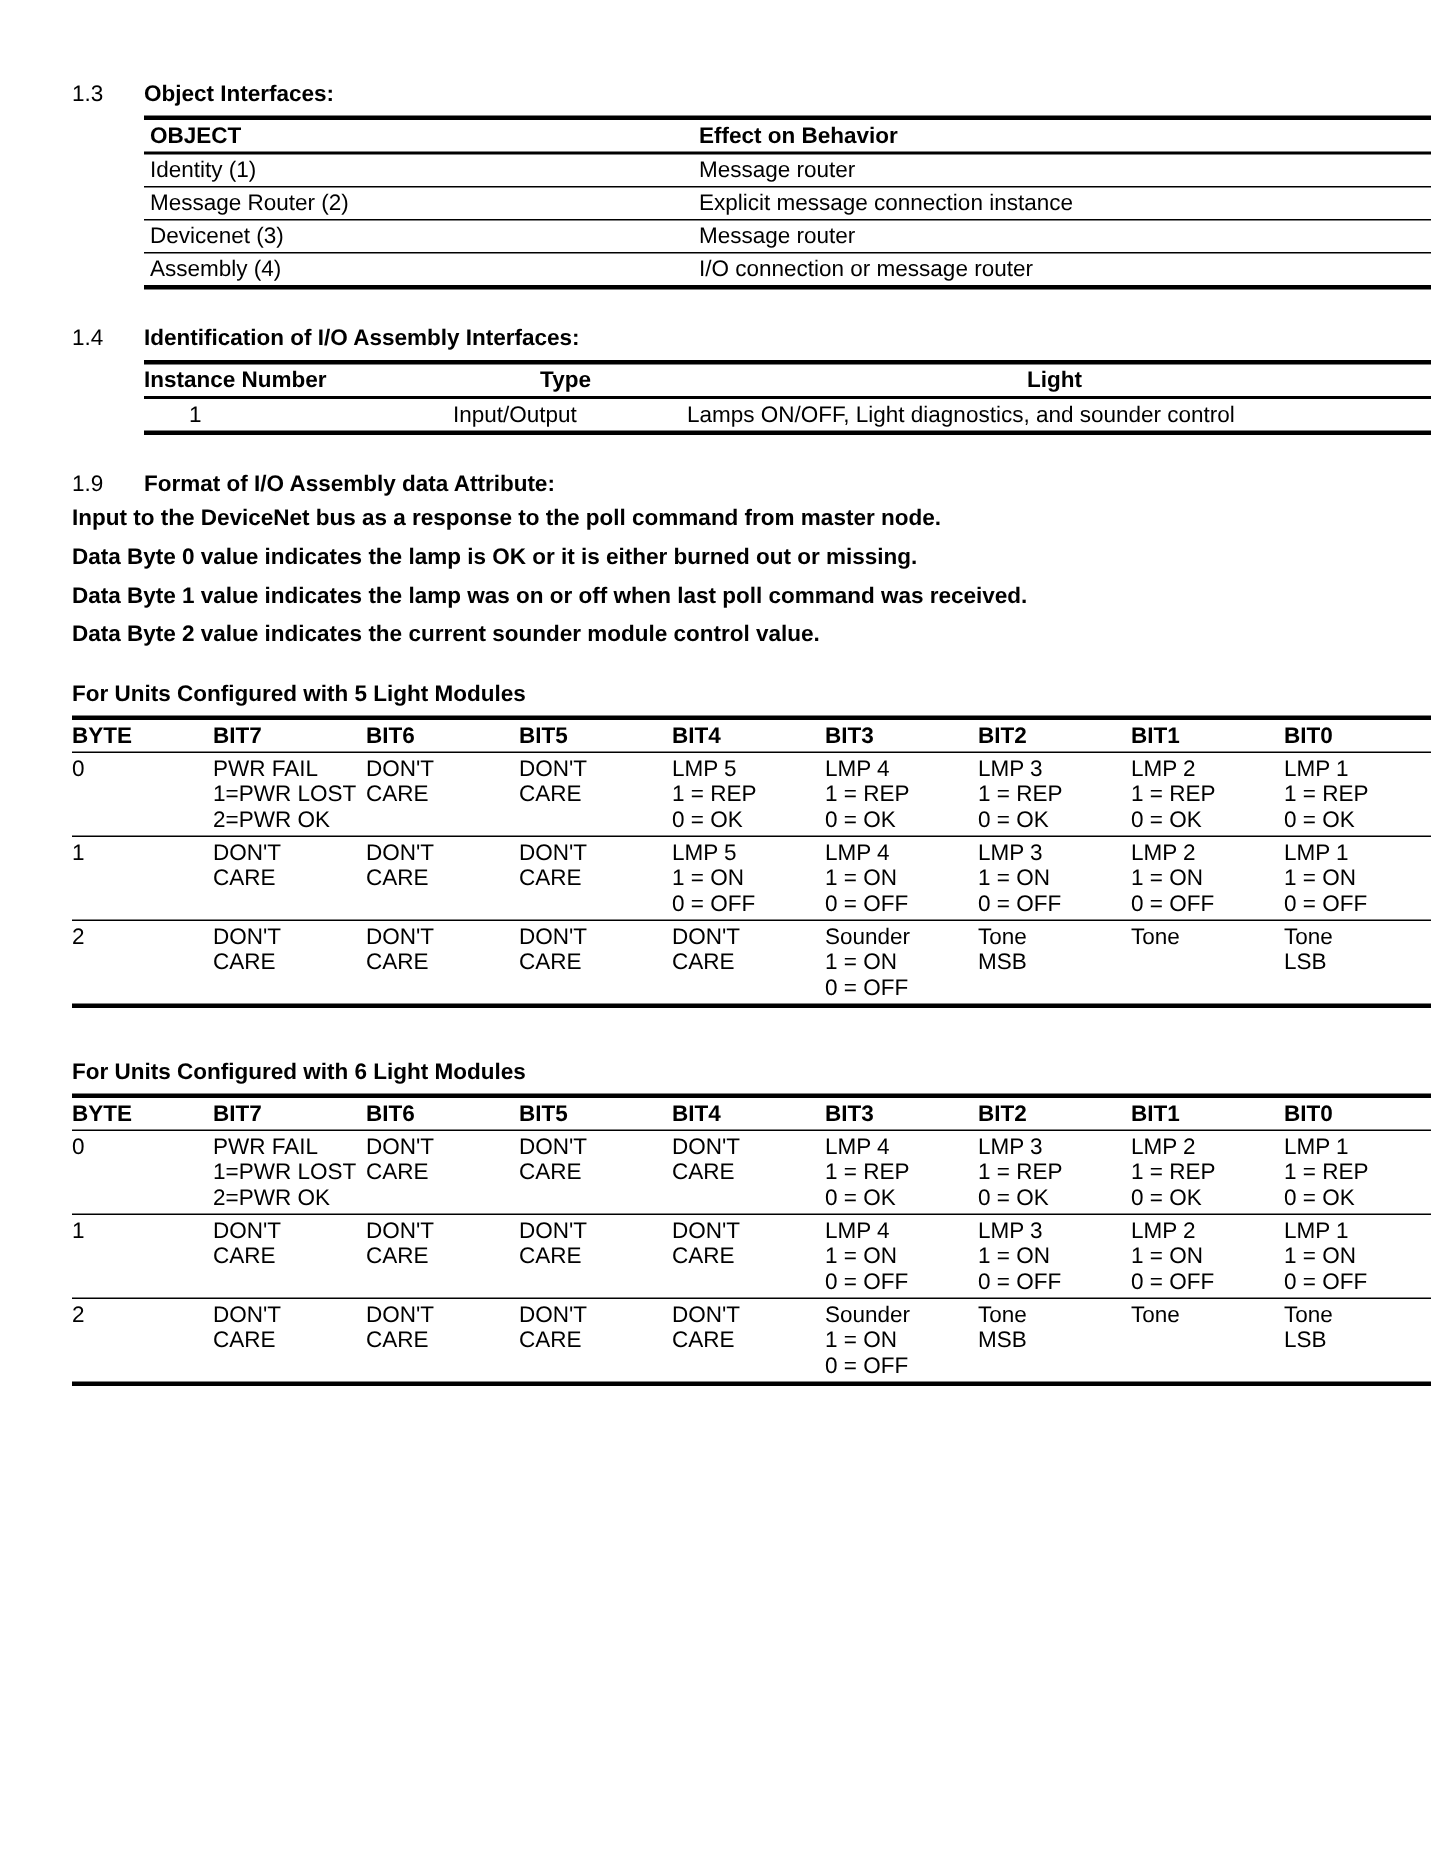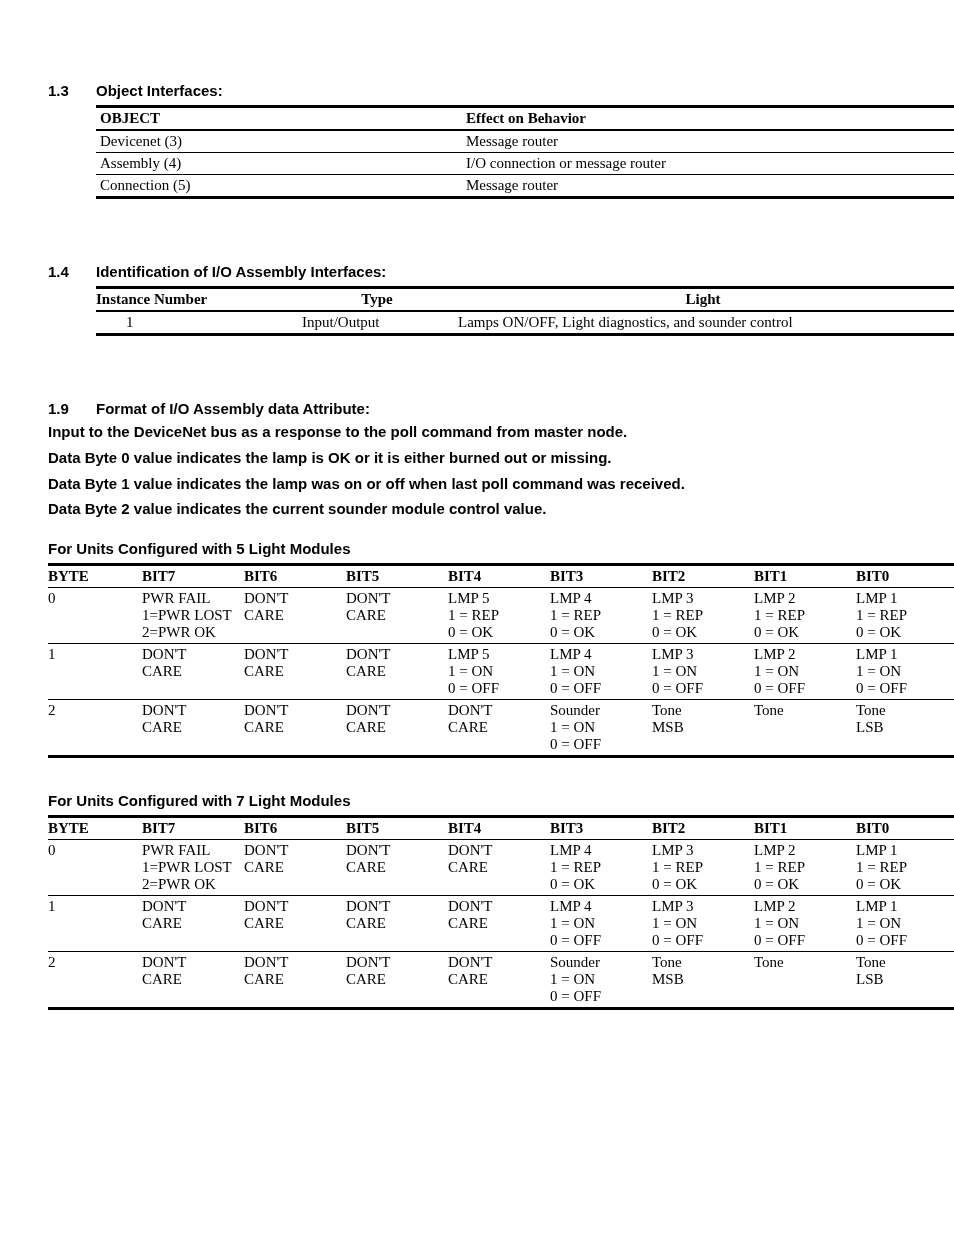--- a/index.html
+++ b/index.html
@@ -6,25 +6,25 @@
     font-family: "Frutiger", "Segoe UI", "Helvetica Neue", Arial, sans-serif;
     font-size: 15px;
     color: #000;
     background: #fff;
     margin: 0;
     padding: 50px 48px 50px 48px;
     width: 954px;
     box-sizing: border-box;
   }
   .sec-row { display: flex; align-items: baseline; margin-top: 4px; }
-  .sec-num { font-weight: 700; width: 48px; flex: 0 0 48px; margin-top: 28px; }
+  .sec-num { font-weight: 400; width: 48px; flex: 0 0 48px; }
   .sec-title { font-weight: 700; }
   .indent-1 { margin-left: 48px; }
   .indent-2 { margin-left: 60px; }
-  table { border-collapse: collapse; width: 100%; margin-top: 6px; margin-bottom: 18px; font-family: Liberation Serif, serif; }
+  table { border-collapse: collapse; width: 100%; margin-top: 6px; margin-bottom: 6px; }
   th, td { text-align: left; padding: 2px 6px 2px 0; vertical-align: top; font-weight: 400; }
   th { font-weight: 700; }
   .tbl-effect th, .tbl-effect td { border-bottom: 1px solid #000; }
   .tbl-effect thead th { border-top: 3px solid #000; border-bottom: 2px solid #000; }
   .tbl-effect tbody tr:last-child td { border-bottom: 3px solid #000; }
   .tbl-instance thead th { border-top: 3px solid #000; border-bottom: 2px solid #000; }
   .tbl-instance tbody tr:last-child td { border-bottom: 3px solid #000; }
   .tbl-instance th:nth-child(1){width:200px;}
   .tbl-instance th:nth-child(2){width:150px; text-align:center;}
   .tbl-instance td:nth-child(2){}
@@ -51,30 +51,34 @@
 
 <table class="tbl-effect indent-1">
   <thead>
       <tr>
     <th>OBJECT</th>
     <th>Effect on Behavior</th>
   </tr>
     </thead>
   <tbody>
     <tr>
+        <td>Identity (1)</td>
+        <td>Message router</td>
+      </tr>
+    <tr>
+        <td>Message Router (2)</td>
+        <td>Explicit message connection instance</td>
+      </tr>
+    <tr>
         <td>Devicenet (3)</td>
         <td>Message router</td>
       </tr>
     <tr>
         <td>Assembly (4)</td>
         <td>I/O connection or message router</td>
-      </tr>
-    <tr>
-        <td>Connection (5)</td>
-        <td>Message router</td>
       </tr>
   </tbody>
 </table>
 
 <div class="spacer"></div>
 
 <div class="sec-row">
   <div class="sec-num">1.4</div>
   <div class="sec-title">Identification of I/O Assembly Interfaces:</div>
 </div>
@@ -187,21 +191,21 @@
 0 = OFF</td>
         <td style="white-space: pre-line;">Tone
 MSB</td>
         <td style="white-space: pre-line;">Tone</td>
         <td style="white-space: pre-line;">Tone
 LSB</td>
       </tr>
     </tbody>
 </table>
 
-<div class="subhead" style="margin-top:34px">For Units Configured with 7 Light Modules</div>
+<div class="subhead" style="margin-top:34px">For Units Configured with 6 Light Modules</div>
 <table class="bit-table">
   <thead>
       <tr>
     <th>BYTE</th>
     <th>BIT7</th>
     <th>BIT6</th>
     <th>BIT5</th>
     <th>BIT4</th>
     <th>BIT3</th>
     <th>BIT2</th>

